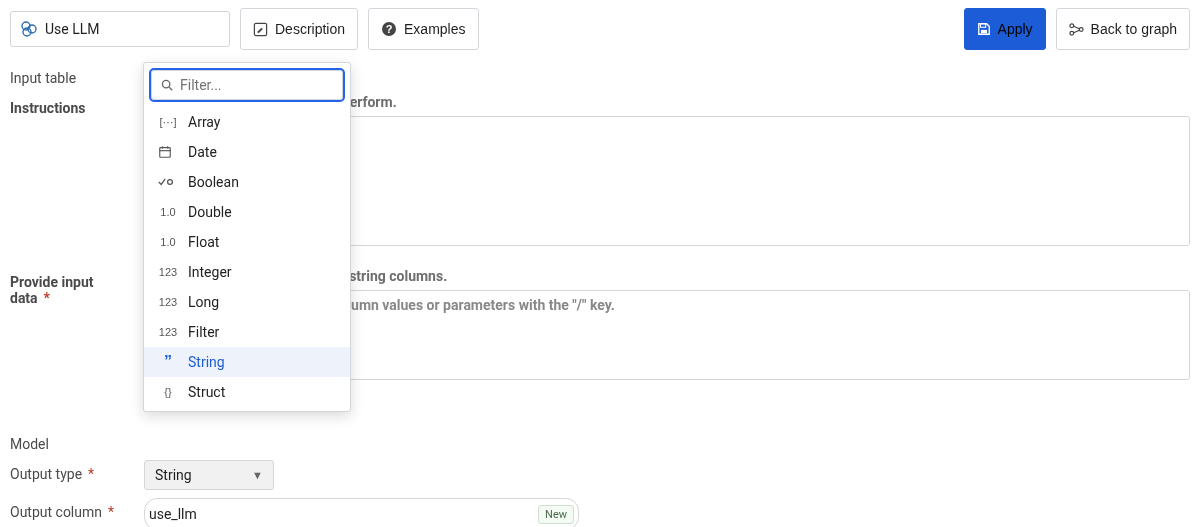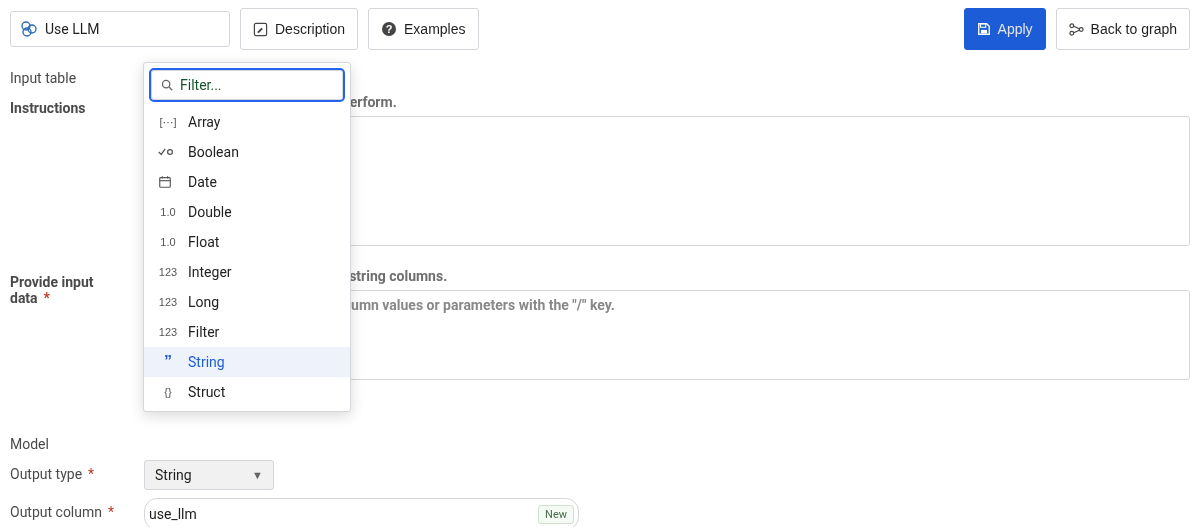--- a/index.html
+++ b/index.html
@@ -44,21 +44,21 @@
     height: 42px;
     color: #1f1f1f;
     cursor: pointer;
     font-size: 14px;
   }
   .btn .icon { color: #444; }
   .spacer { flex: 1; }
   .btn-primary {
     background: #1d5cd7;
     border-color: #1d5cd7;
-    color: #e5e5e5;
+    color: #000000;
   }
   .btn-primary .icon { color: #fff; }
 
   
   .form {
     padding: 6px 10px 10px 10px;
   }
   .row {
     display: flex;
     align-items: flex-start;
@@ -150,21 +150,21 @@
     align-items: center;
     gap: 6px;
     border: 1px solid #d3d6da;
     border-radius: 3px;
     padding: 4px 8px;
     height: 30px;
     outline: 2px solid #2563eb;
     outline-offset: 0;
   }
   .filter-input .icon { color: #666; }
-  .filter-input .ph { color: #14532d; }
+  .filter-input .ph { color: #737373; }
   .options {
     max-height: 340px;
     overflow: auto;
     padding-bottom: 4px;
   }
   .opt {
     display: flex;
     align-items: center;
     gap: 10px;
     padding: 7px 14px;
@@ -320,39 +320,39 @@
     </div>
   </div>
   <div class="options">
 
   <div class="opt">
         <span class="type-icon"><span>[⋯]</span></span>
         <span>Array</span>
       </div>
       <div class="opt">
         <span class="type-icon">
-          <svg width="16" height="12" viewBox="0 0 20 12">
-            <path d="M1 6 L4 9 L9 2" fill="none" stroke="#555" stroke-width="1.6"></path>
-            <circle cx="15" cy="6" r="3" fill="none" stroke="#555" stroke-width="1.6"></circle>
-          </svg>
-        </span>
-        <span>Boolean</span>
-      </div>
-      <div class="opt">
-        <span class="type-icon">
           <svg width="14" height="14" viewBox="0 0 16 16">
             <rect x="2" y="3" width="12" height="11" rx="1" fill="none" stroke="#555" stroke-width="1.3"></rect>
             <line x1="2" y1="6.5" x2="14" y2="6.5" stroke="#555" stroke-width="1.3"></line>
             <line x1="5" y1="1.5" x2="5" y2="4" stroke="#555" stroke-width="1.3"></line>
             <line x1="11" y1="1.5" x2="11" y2="4" stroke="#555" stroke-width="1.3"></line>
           </svg>
         </span>
         <span>Date</span>
       </div>
       <div class="opt">
+        <span class="type-icon">
+          <svg width="16" height="12" viewBox="0 0 20 12">
+            <path d="M1 6 L4 9 L9 2" fill="none" stroke="#555" stroke-width="1.6"></path>
+            <circle cx="15" cy="6" r="3" fill="none" stroke="#555" stroke-width="1.6"></circle>
+          </svg>
+        </span>
+        <span>Boolean</span>
+      </div>
+      <div class="opt">
         <span class="type-icon"><span>1.0</span></span>
         <span>Double</span>
       </div>
       <div class="opt">
         <span class="type-icon"><span>1.0</span></span>
         <span>Float</span>
       </div>
       <div class="opt">
         <span class="type-icon"><span>123</span></span>
         <span>Integer</span>

